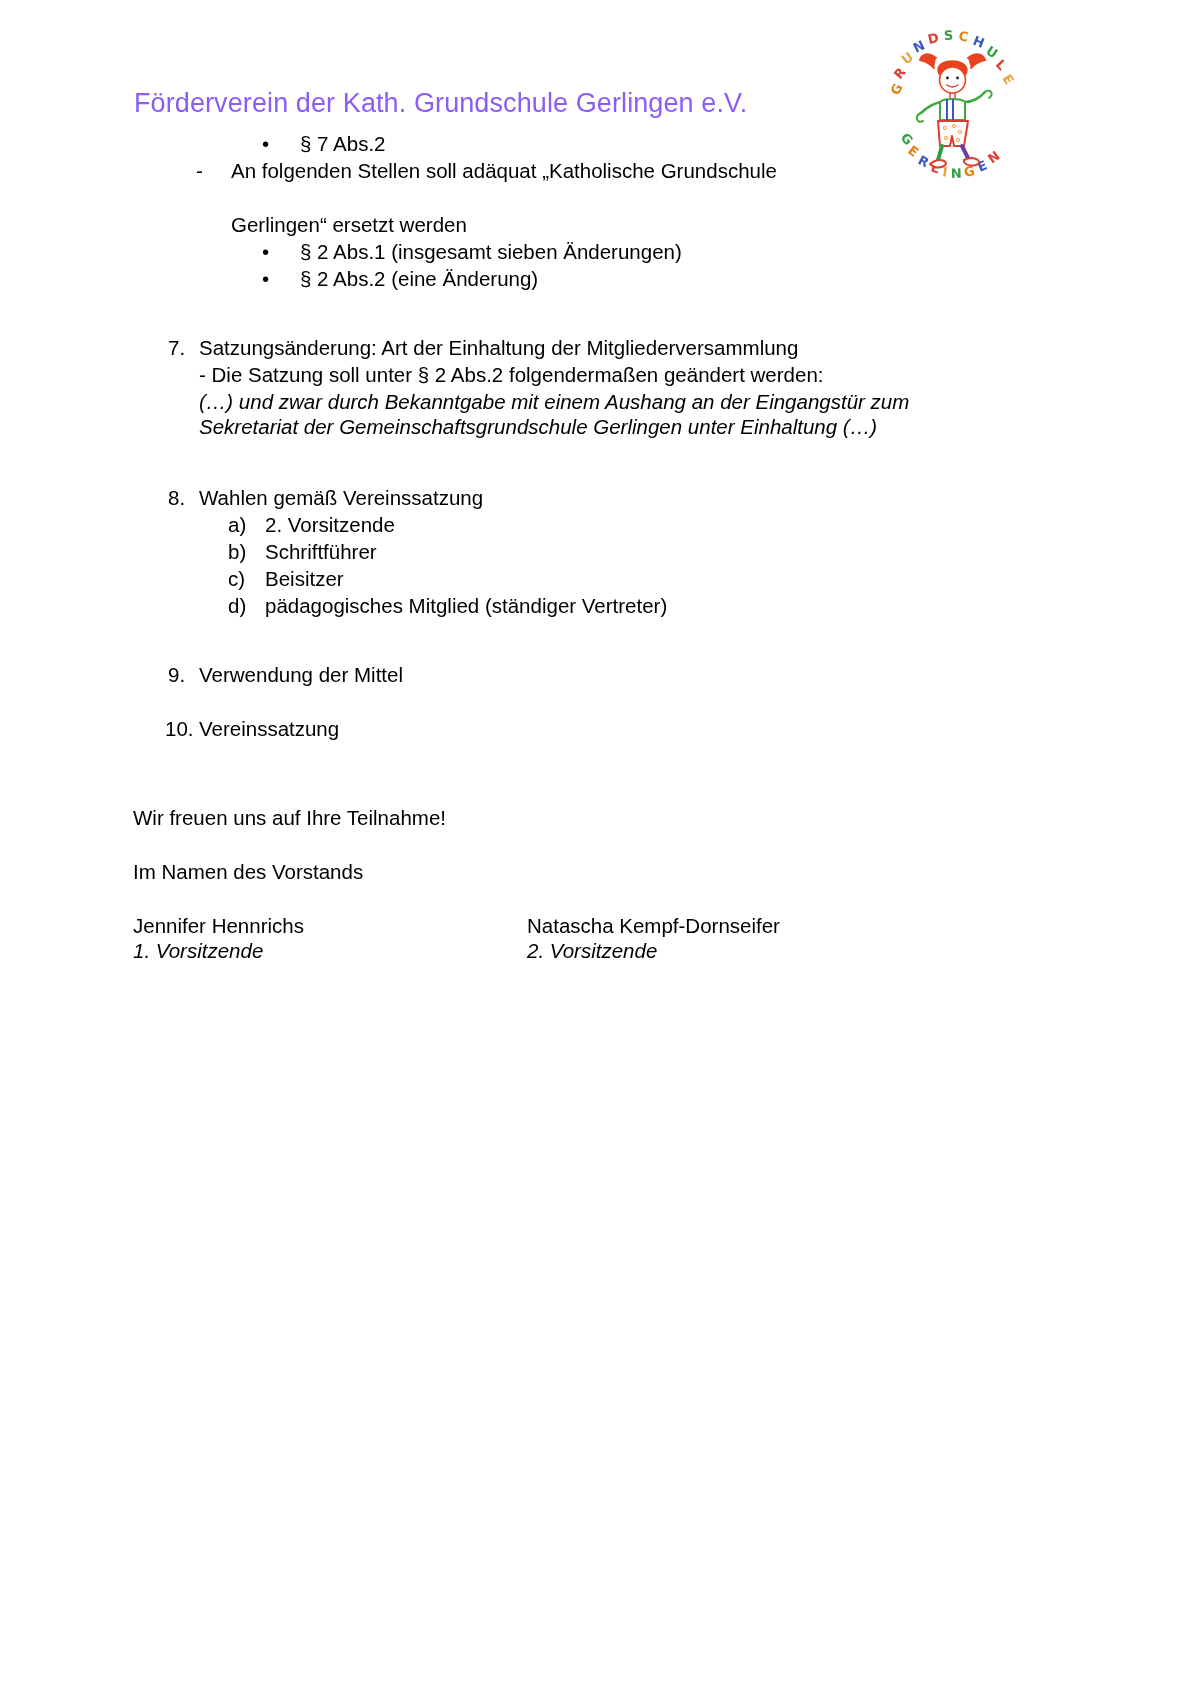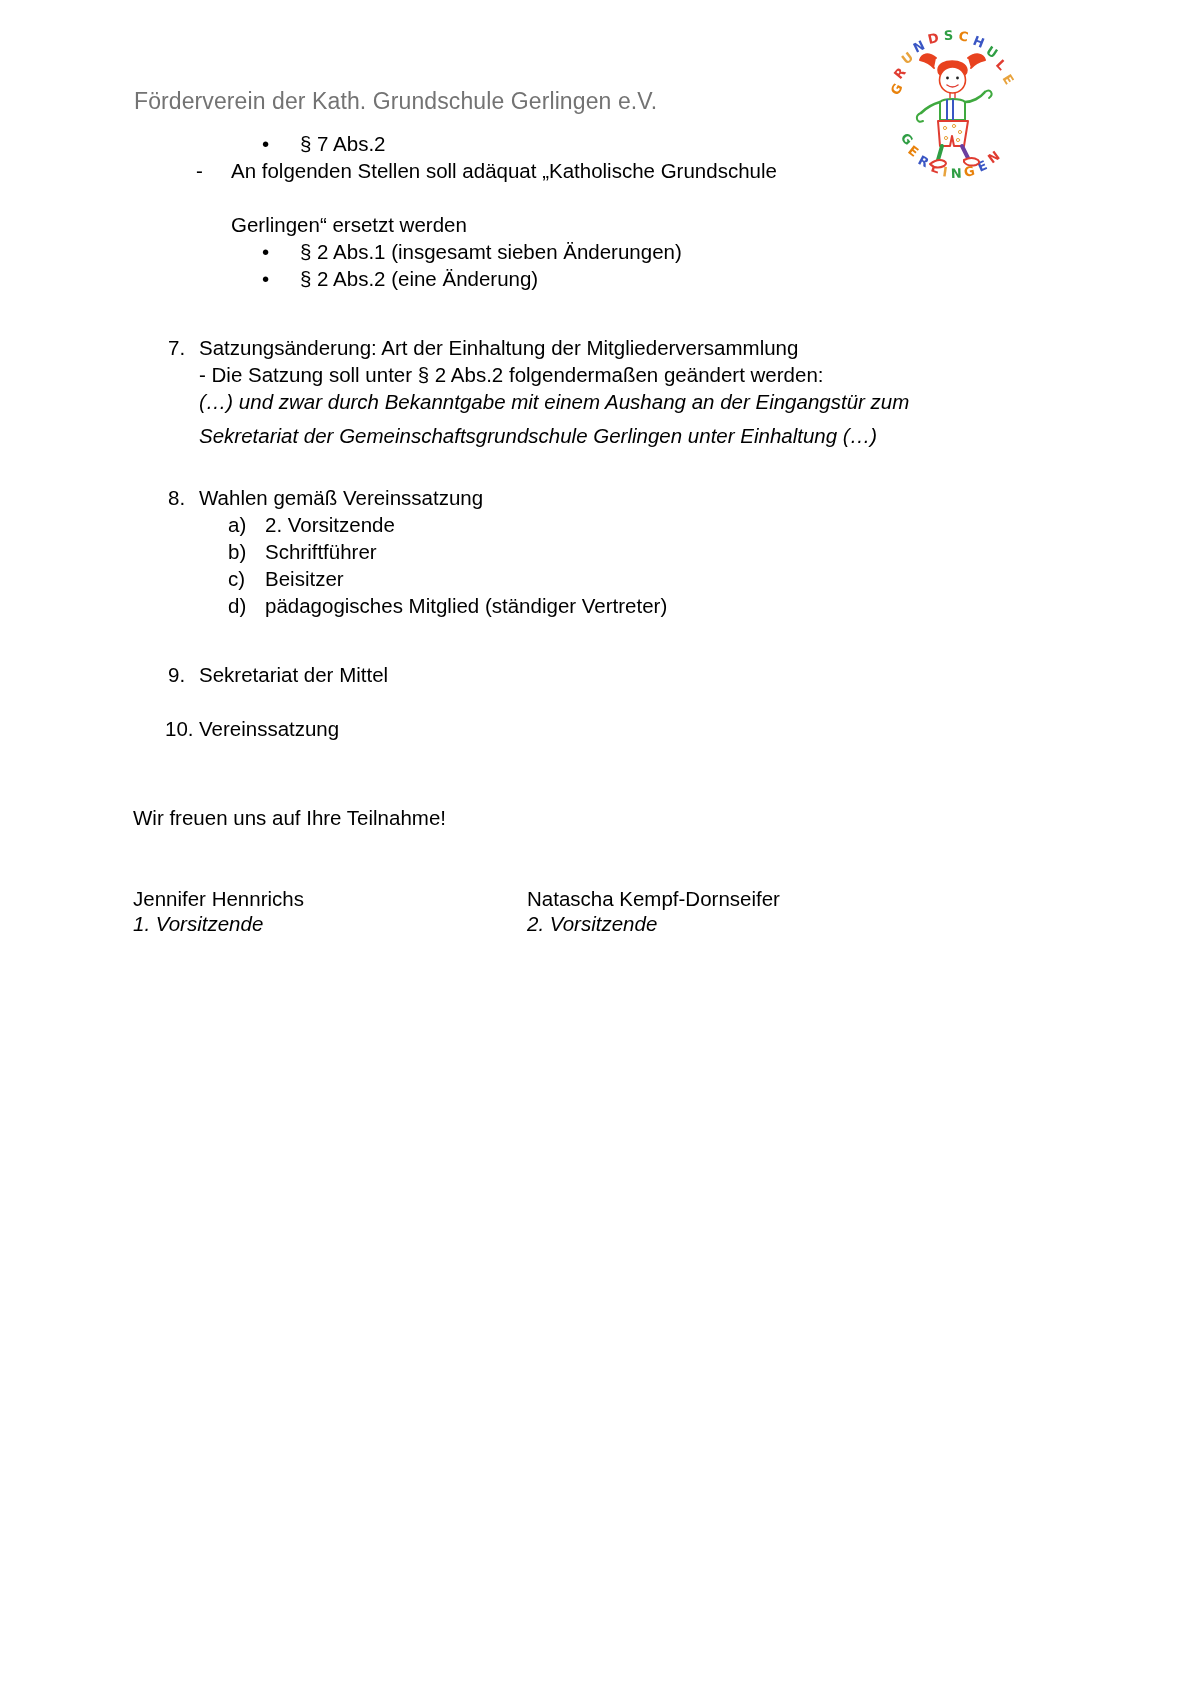--- a/index.html
+++ b/index.html
@@ -31,24 +31,24 @@
     width: 128px;
     height: 168px;
   }
   .logo svg { display: block; width: 128px; height: 168px; }
 
   
   .doc-title {
     position: absolute;
     top: 88px;
     left: 134px;
-    font-size: 23px;
+    font-size: 27px;
     font-weight: 400;
     letter-spacing: 0.1px;
-    color: #737373;
+    color: #8b5cf6;
     white-space: nowrap;
   }
 
   
   .content {
     position: absolute;
     top: 130px;
     left: 0;
     width: 1190px;
   }
@@ -215,21 +215,21 @@
       <span class="abs-line" style="left:300px;">§ 2 Abs.2 (eine Änderung)</span>
     </div>
 
     <div class="spacer-lg"></div>
 
     <div style="position:relative;height:108px;">
       <span class="num-label">7.</span>
       <span class="num-text" style="top:0px;">Satzungsänderung: Art der Einhaltung der Mitgliederversammlung</span>
       <span class="abs-line" style="left:199px;top:27px;">- Die Satzung soll unter § 2 Abs.2 folgendermaßen geändert werden:</span>
       <span class="abs-line italic" style="left:199px;top:54px;">(…) und zwar durch Bekanntgabe mit einem Aushang an der Eingangstür zum</span>
-      <span class="abs-line italic" style="left:199px;top:88px;">Sekretariat der Gemeinschaftsgrundschule Gerlingen unter Einhaltung (…)</span>
+      <span class="abs-line italic" style="left:199px;top:79px;">Sekretariat der Gemeinschaftsgrundschule Gerlingen unter Einhaltung (…)</span>
     </div>
 
     <div class="spacer-lg"></div>
 
     <div style="position:relative;height:135px;">
       <span class="num-label">8.</span>
       <span class="num-text" style="top:0px;">Wahlen gemäß Vereinssatzung</span>
 
       <span class="let-label" style="top:27px;">a)</span>
       <span class="let-text" style="top:27px;">2. Vorsitzende</span>
@@ -241,38 +241,41 @@
       <span class="let-text" style="top:81px;">Beisitzer</span>
 
       <span class="let-label" style="top:108px;">d)</span>
       <span class="let-text" style="top:108px;">pädagogisches Mitglied (ständiger Vertreter)</span>
     </div>
 
     <div class="spacer-lg"></div>
 
     <div style="position:relative;height:27px;">
       <span class="num-label">9.</span>
-      <span class="num-text">Sekretariat der Mittel</span>
+      <span class="num-text">Verwendung der Mittel</span>
     </div>
 
     <div class="spacer-md"></div>
 
     <div style="position:relative;height:27px;">
       <span class="num-label" style="left:165px;">10.</span>
       <span class="num-text" style="left:199px;">Vereinssatzung</span>
     </div>
 
     <div class="spacer-xl"></div>
 
     <div style="position:relative;height:27px;">
       <span class="abs-line" style="left:133px;">Wir freuen uns auf Ihre Teilnahme!</span>
     </div>
 
     <div class="spacer-md"></div>
 
+    <div style="position:relative;height:27px;">
+      <span class="abs-line" style="left:133px;">Im Namen des Vorstands</span>
+    </div>
 
     <div class="spacer-md"></div>
 
     <div style="position:relative;height:60px;">
       <span class="sig-name" style="left:133px;top:0px;">Jennifer Hennrichs</span>
       <span class="sig-role" style="left:133px;top:25px;">1. Vorsitzende</span>
 
       <span class="sig-name" style="left:527px;top:0px;">Natascha Kempf-Dornseifer</span>
       <span class="sig-role" style="left:527px;top:25px;">2. Vorsitzende</span>
     </div>

